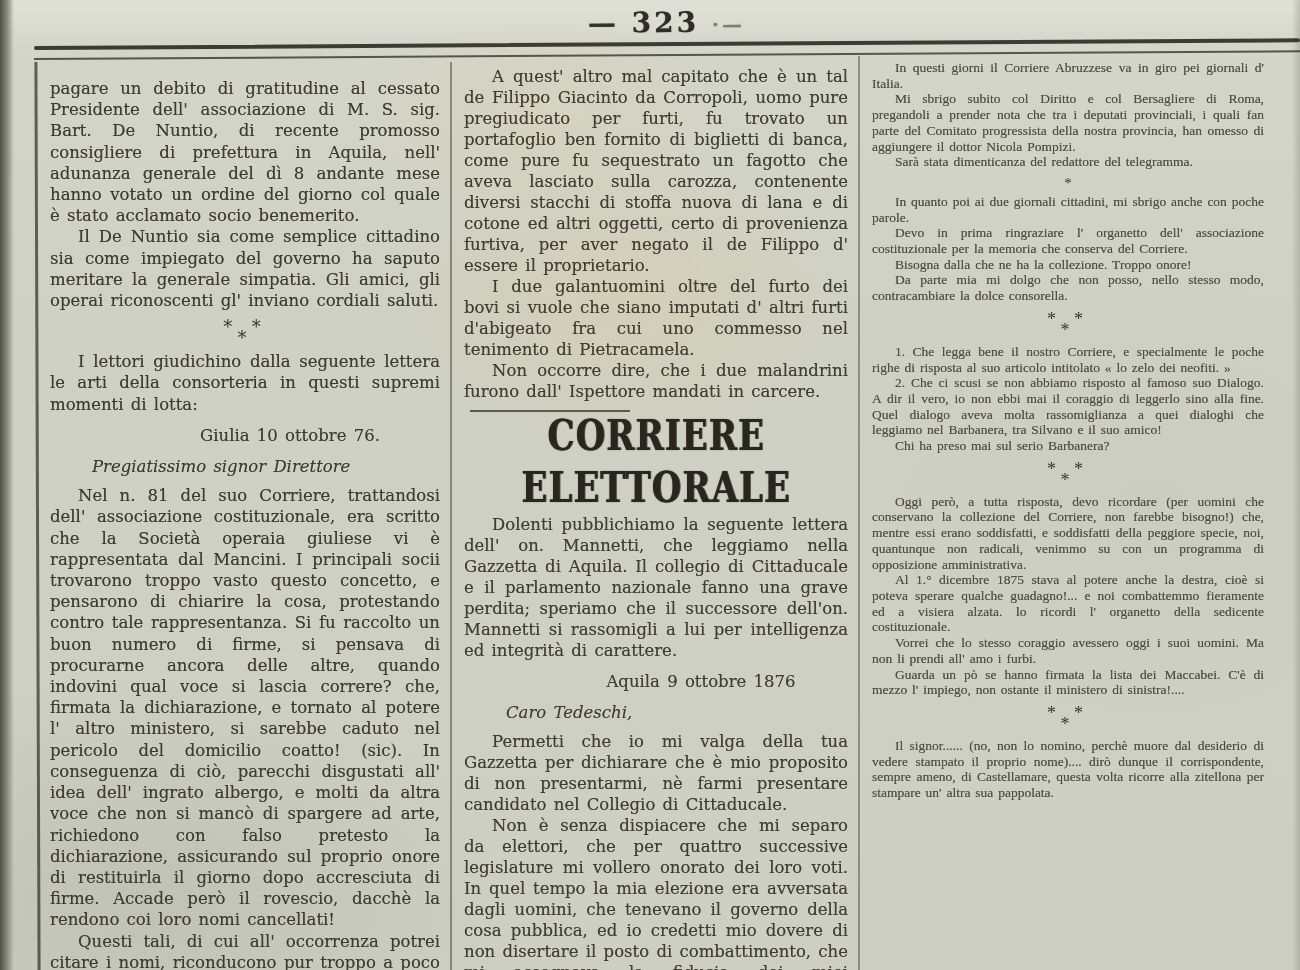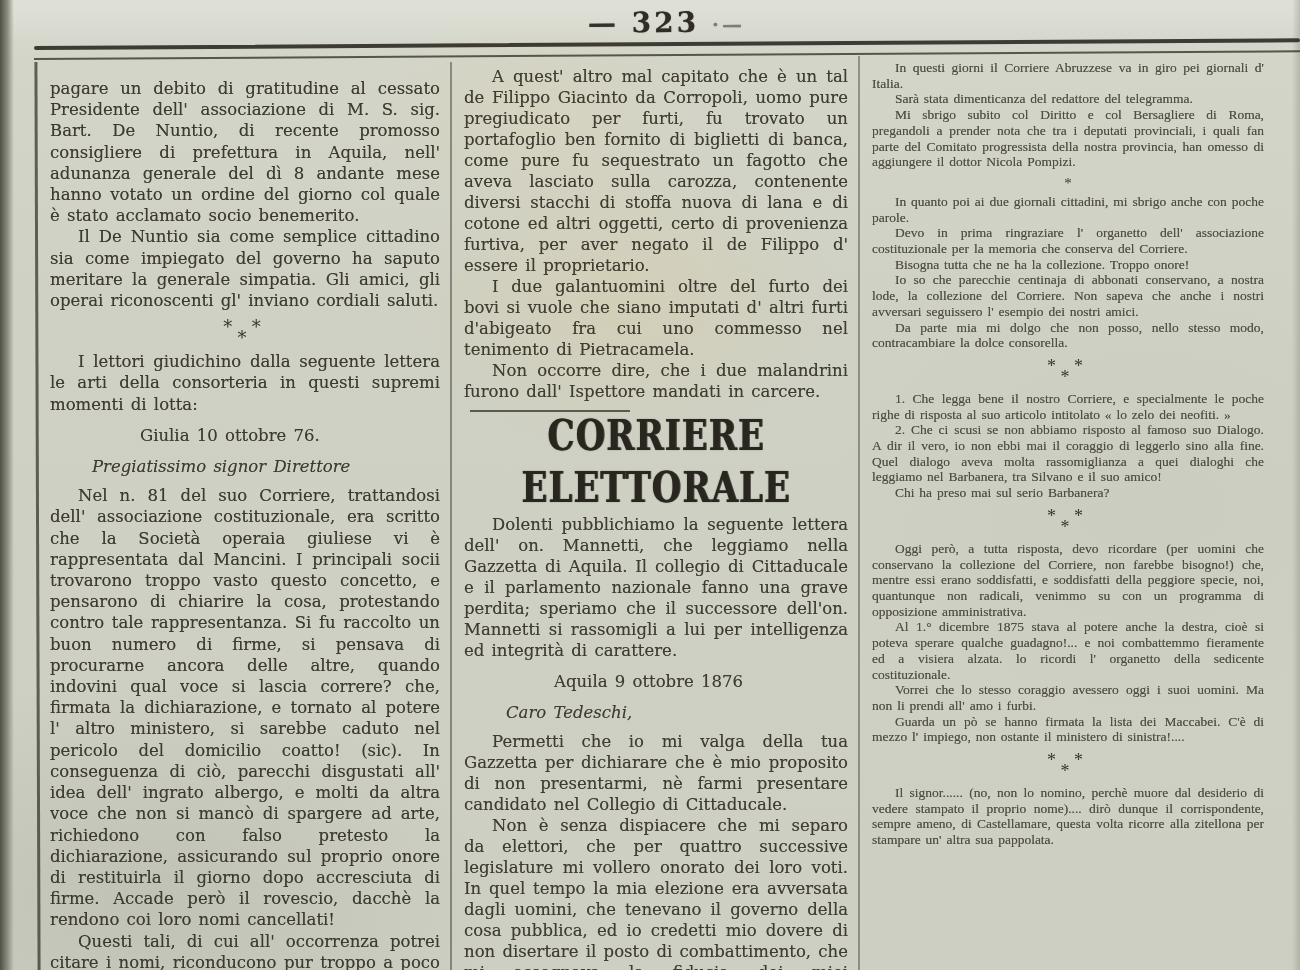--- a/index.html
+++ b/index.html
@@ -35,21 +35,21 @@
   .vrule.div1{left:450px;top:62px;height:908px;width:1.5px;opacity:.45;}
   .vrule.div2{left:858px;top:56px;height:914px;width:1.5px;opacity:.4;}
   .col{position:absolute;overflow:hidden;text-align:justify;}
   .col-1{left:50px;top:78px;width:390px;height:892px;font-size:16.5px;line-height:21.2px;word-spacing:2px;}
   .col-2{left:464px;top:66px;width:384px;height:904px;font-size:16.5px;line-height:21px;word-spacing:2px;color:#403c32;}
   .col-3{left:872px;top:60px;width:392px;height:910px;font-size:13.5px;line-height:15.7px;word-spacing:1.5px;color:#514d43;font-family:Liberation Serif, serif;}
   .col .para{margin:0;text-indent:1.7em;text-shadow:0 0 .6px rgba(62,58,48,.55);}
   .col .para.noindent{text-indent:0;}
   .asterism{text-align:center;font-size:18px;line-height:11px;margin:10px 0 8px;letter-spacing:6px;color:#3a362c;}
   .star{text-align:center;font-size:15px;line-height:10px;margin:8px 0 6px;color:#3a362c;}
-  .dateline{text-align:left;padding-left:90px;margin:10px 0 4px;text-shadow:0 0 .6px rgba(62,58,48,.5);}
+  .dateline{text-align:center;padding-left:90px;margin:10px 0 4px;text-shadow:0 0 .6px rgba(62,58,48,.5);}
   .salutation{font-style:italic;padding-left:42px;margin:10px 0 8px;text-shadow:0 0 .5px rgba(62,58,48,.45);}
   .headline{
     font-weight:bold;text-align:center;font-size:33px;line-height:40px;
     margin:10px 0 12px;color:#28261f;letter-spacing:1px;
     transform:scale(1.03,1.3);transform-origin:center;
     text-shadow:1px 0 0 rgba(40,38,31,.75), 0 0 1px rgba(40,38,31,.55);
   }
   .rule{border:0;border-top:2px solid rgba(42,40,32,.7);margin:8px 0;}
   .rule-left{width:160px;margin-left:6px;}
 </style>
@@ -94,27 +94,26 @@
       <div class="rule rule-left"></div>
       <div class="headline">CORRIERE ELETTORALE</div>
       <div class="para">Dolenti pubblichiamo la seguente lettera dell' on. Mannetti, che leggiamo nella Gazzetta di Aquila. Il collegio di Cittaducale e il parlamento nazionale fanno una grave perdita; speriamo che il successore dell'on. Mannetti si rassomigli a lui per intelligenza ed integrità di carattere.</div>
       <div class="dateline">Aquila 9 ottobre 1876</div>
       <div class="salutation">Caro Tedeschi,</div>
       <div class="para">Permetti che io mi valga della tua Gazzetta per dichiarare che è mio proposito di non presentarmi, nè farmi presentare candidato nel Collegio di Cittaducale.</div>
       <div class="para">Non è senza dispiacere che mi separo da elettori, che per quattro successive legislature mi vollero onorato dei loro voti. In quel tempo la mia elezione era avversata dagli uomini, che tenevano il governo della cosa pubblica, ed io credetti mio dovere di non disertare il posto di combattimento, che mi assegnava la fiducia dei miei concittadini. Oggi il potere è in mano dei miei amici politici, e ad essi non può mancare la cooperazione di giovani colti e volenterosi, che rechino in Parlamento saldezza di idee e costanza di lavoro. Quanto a me sono stanco fisicamente, moralmente, finanziariamente, e sento il bisogno di ristorare le mie forze in una tranquilla e per me non infeconda operosità.</div>
     </div>
   <div class="col col-3">
       <div class="para">In questi giorni il Corriere Abruzzese va in giro pei giornali d' Italia.</div>
+      <div class="para">Mi sbrigo subito col Diritto e col Bersagliere di Roma, pregandoli a prender nota che tra i deputati provinciali, i quali fan parte del Comitato progressista della nostra provincia, han omesso di aggiungere il dottor Nicola Pompizi.</div>
       <div class="para">Sarà stata dimenticanza del redattore del telegramma.</div>
-      <div class="para">Mi sbrigo subito col Diritto e col Bersagliere di Roma, pregandoli a prender nota che tra i deputati provinciali, i quali fan parte del Comitato progressista della nostra provincia, han omesso di aggiungere il dottor Nicola Pompizi.</div>
       <div class="star">*</div>
       <div class="para">In quanto poi ai due giornali cittadini, mi sbrigo anche con poche parole.</div>
       <div class="para">Devo in prima ringraziare l' organetto dell' associazione costituzionale per la memoria che conserva del Corriere.</div>
-      <div class="para">Bisogna tutta che ne ha la collezione. Troppo onore!</div>
-      <div class="para">Io so che parecchie centinaja di abbonati conservano, a nostra lode, la collezione del Corriere. Non sapeva che anche i nostri avversari seguissero l' esempio dei nostri amici.</div>
+      <div class="para">Bisogna dalla che ne ha la collezione. Troppo onore!</div>
       <div class="para">Da parte mia mi dolgo che non posso, nello stesso modo, contracambiare la dolce consorella.</div>
       <div class="asterism">
         <div>*  *</div>
         <div>*</div>
       </div>
       <div class="para">1. Che legga bene il nostro Corriere, e specialmente le poche righe di risposta al suo articolo intitolato « lo zelo dei neofiti. »</div>
       <div class="para">2. Che ci scusi se non abbiamo risposto al famoso suo Dialogo. A dir il vero, io non ebbi mai il coraggio di leggerlo sino alla fine. Quel dialogo aveva molta rassomiglianza a quei dialoghi che leggiamo nel Barbanera, tra Silvano e il suo amico!</div>
       <div class="para">Chi ha preso mai sul serio Barbanera?</div>
       <div class="asterism">
         <div>*  *</div>

